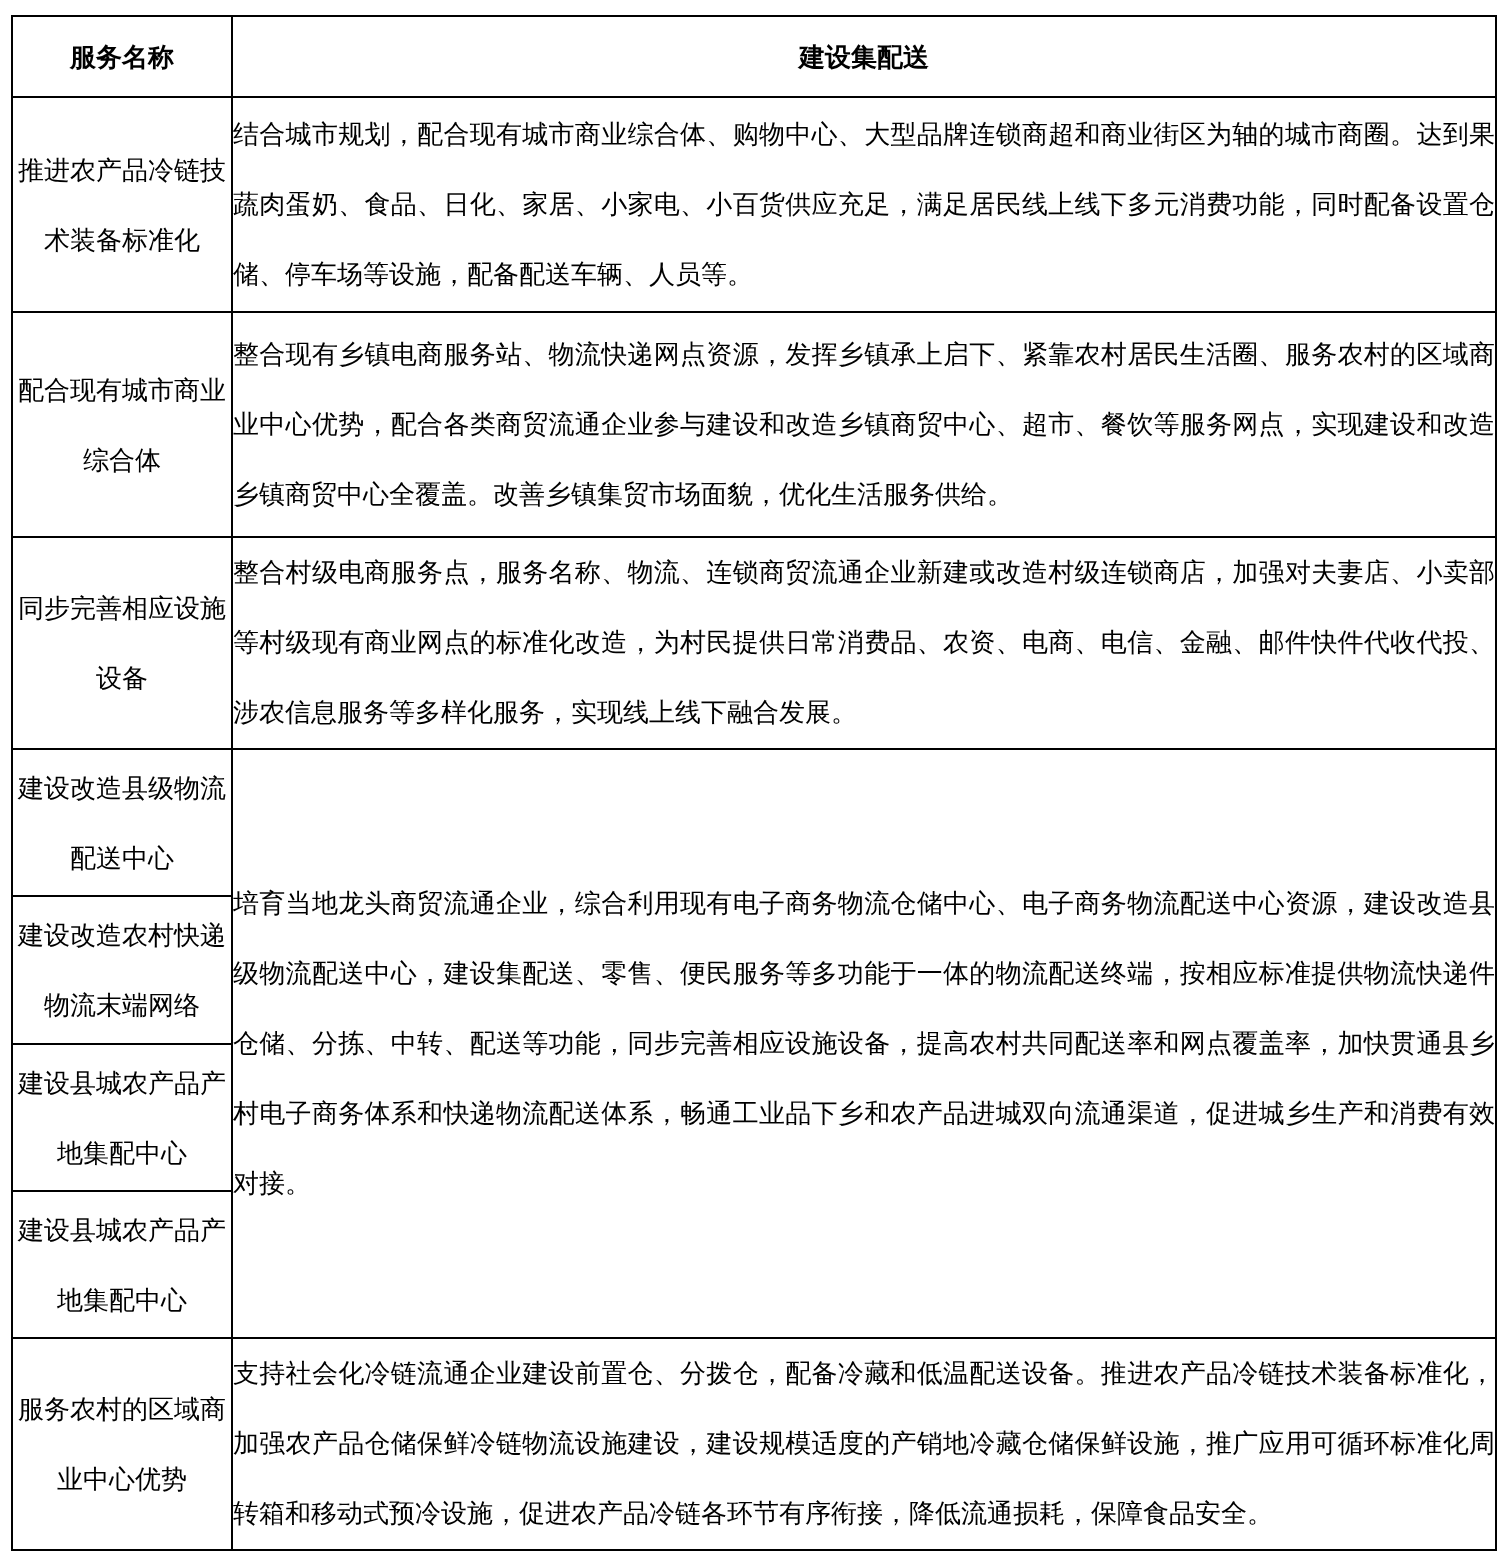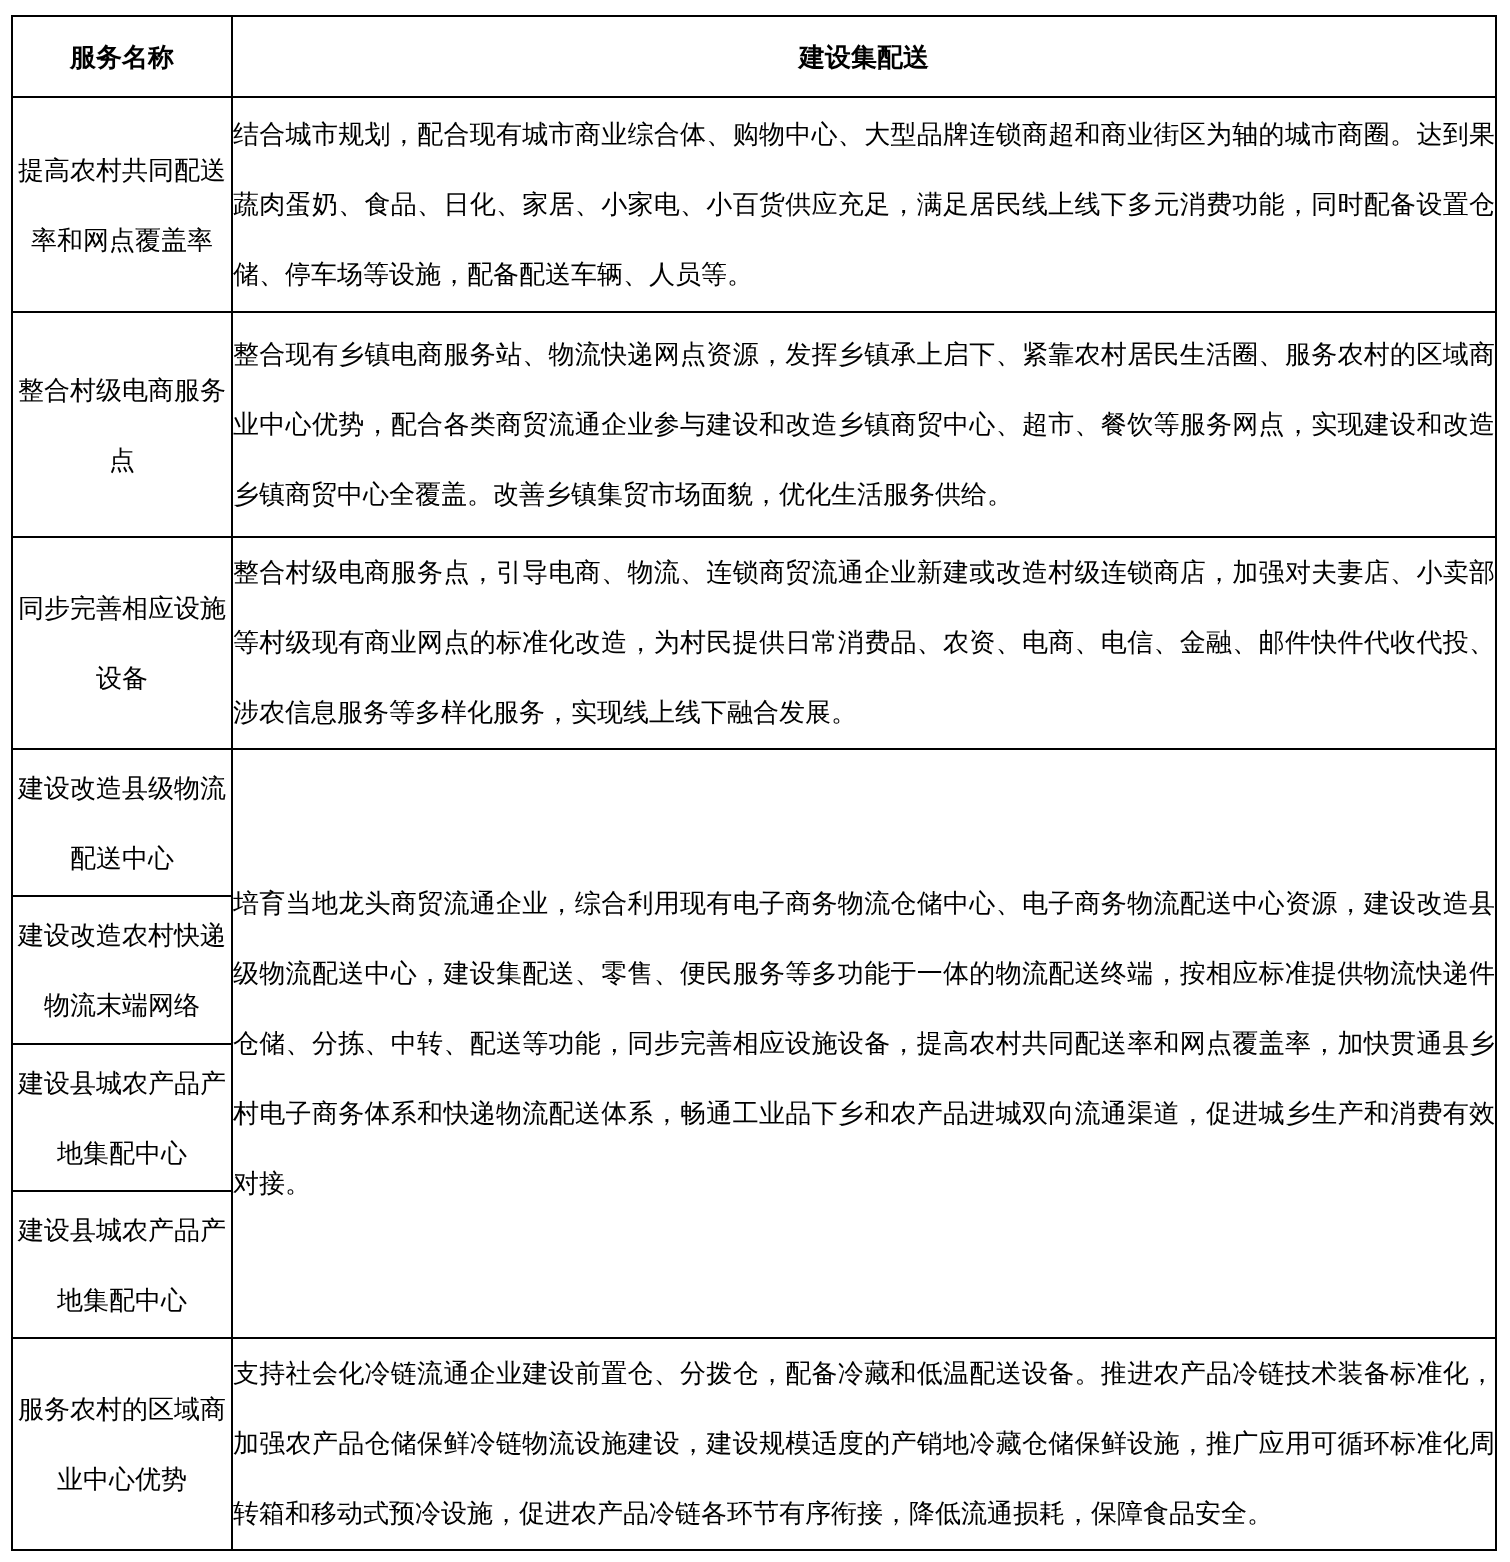--- a/index.html
+++ b/index.html
@@ -69,30 +69,30 @@
   <colgroup>
     <col class="name-col">
     <col class="content-col">
   </colgroup>
   <tbody>
       <tr class="h-header">
     <th class="hdr">服务名称</th>
     <th class="hdr">建设集配送</th>
   </tr>
   <tr class="h-r1">
-    <td class="name-cell">提高农村共同配送率和网点覆盖率</td>
+    <td class="name-cell">推进农产品冷链技术装备标准化</td>
     <td class="content-cell">结合城市规划，配合现有城市商业综合体、购物中心、大型品牌连锁商超和商业街区为轴的城市商圈。达到果蔬肉蛋奶、食品、日化、家居、小家电、小百货供应充足，满足居民线上线下多元消费功能，同时配备设置仓储、停车场等设施，配备配送车辆、人员等。</td>
   </tr>
   <tr class="h-r2">
-    <td class="name-cell">整合村级电商服务点</td>
+    <td class="name-cell">配合现有城市商业综合体</td>
     <td class="content-cell">整合现有乡镇电商服务站、物流快递网点资源，发挥乡镇承上启下、紧靠农村居民生活圈、服务农村的区域商业中心优势，配合各类商贸流通企业参与建设和改造乡镇商贸中心、超市、餐饮等服务网点，实现建设和改造乡镇商贸中心全覆盖。改善乡镇集贸市场面貌，优化生活服务供给。</td>
   </tr>
   <tr class="h-r3">
     <td class="name-cell">同步完善相应设施设备</td>
-    <td class="content-cell">整合村级电商服务点，引导电商、物流、连锁商贸流通企业新建或改造村级连锁商店，加强对夫妻店、小卖部等村级现有商业网点的标准化改造，为村民提供日常消费品、农资、电商、电信、金融、邮件快件代收代投、涉农信息服务等多样化服务，实现线上线下融合发展。</td>
+    <td class="content-cell">整合村级电商服务点，服务名称、物流、连锁商贸流通企业新建或改造村级连锁商店，加强对夫妻店、小卖部等村级现有商业网点的标准化改造，为村民提供日常消费品、农资、电商、电信、金融、邮件快件代收代投、涉农信息服务等多样化服务，实现线上线下融合发展。</td>
   </tr>
   <tr class="h-r4">
     <td class="name-cell">建设改造县级物流配送中心</td>
     <td class="content-cell" rowspan="4">培育当地龙头商贸流通企业，综合利用现有电子商务物流仓储中心、电子商务物流配送中心资源，建设改造县级物流配送中心，建设集配送、零售、便民服务等多功能于一体的物流配送终端，按相应标准提供物流快递件仓储、分拣、中转、配送等功能，同步完善相应设施设备，提高农村共同配送率和网点覆盖率，加快贯通县乡村电子商务体系和快递物流配送体系，畅通工业品下乡和农产品进城双向流通渠道，促进城乡生产和消费有效对接。</td>
   </tr>
   <tr class="h-r5">
     <td class="name-cell">建设改造农村快递物流末端网络</td>
   </tr>
   <tr class="h-r6">
     <td class="name-cell">建设县城农产品产地集配中心</td>

